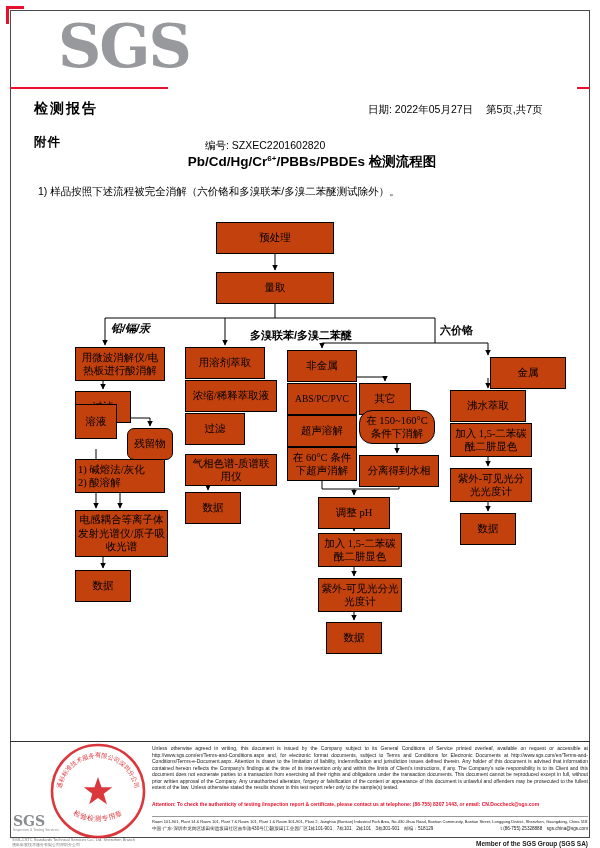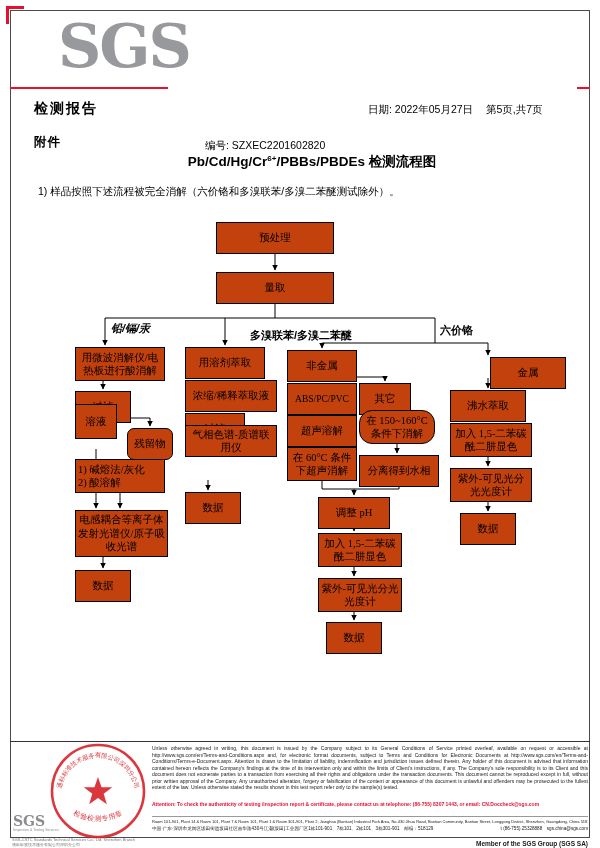--- a/index.html
+++ b/index.html
@@ -126,21 +126,21 @@
 <div class="node" style="left:75px;top:404px;width:42px;height:35px;">溶液</div>
 <div class="node" style="left:127px;top:428px;width:46px;height:21px;border-radius:7px;">残留物</div>
 <div class="node al" style="left:75px;top:459px;width:90px;height:34px;">1) 碱熔法/灰化
 2) 酸溶解</div>
 <div class="node" style="left:75px;top:510px;width:93px;height:47px;">电感耦合等离子体发射光谱仪/原子吸收光谱</div>
 <div class="node" style="left:75px;top:570px;width:56px;height:21px;">数据</div>
 
 <div class="node" style="left:185px;top:347px;width:80px;height:21px;">用溶剂萃取</div>
 <div class="node" style="left:185px;top:380px;width:92px;height:21px;">浓缩/稀释萃取液</div>
 <div class="node" style="left:185px;top:413px;width:60px;height:21px;">过滤</div>
-<div class="node" style="left:185px;top:425px;width:92px;height:26px;">气相色谱-质谱联用仪</div>
+<div class="node" style="left:185px;top:454px;width:92px;height:26px;">气相色谱-质谱联用仪</div>
 <div class="node" style="left:185px;top:492px;width:56px;height:21px;">数据</div>
 
 <div class="node" style="left:287px;top:350px;width:70px;height:21px;">非金属</div>
 <div class="node" style="left:450px;top:357px;width:76px;height:21px;margin-left:40px;">金属</div>
 <div class="node" style="left:287px;top:383px;width:70px;height:21px;font-size:9.5px;">ABS/PC/PVC</div>
 <div class="node" style="left:359px;top:383px;width:52px;height:21px;">其它</div>
 <div class="node" style="left:287px;top:415px;width:70px;height:21px;">超声溶解</div>
 <div class="node" style="left:287px;top:447px;width:70px;height:34px;">在 60°C 条件下超声消解</div>
 <div class="node" style="left:359px;top:410px;width:76px;height:34px;border-radius:13px;">在 150~160°C 条件下消解</div>
 <div class="node" style="left:359px;top:455px;width:80px;height:21px;">分离得到水相</div>

